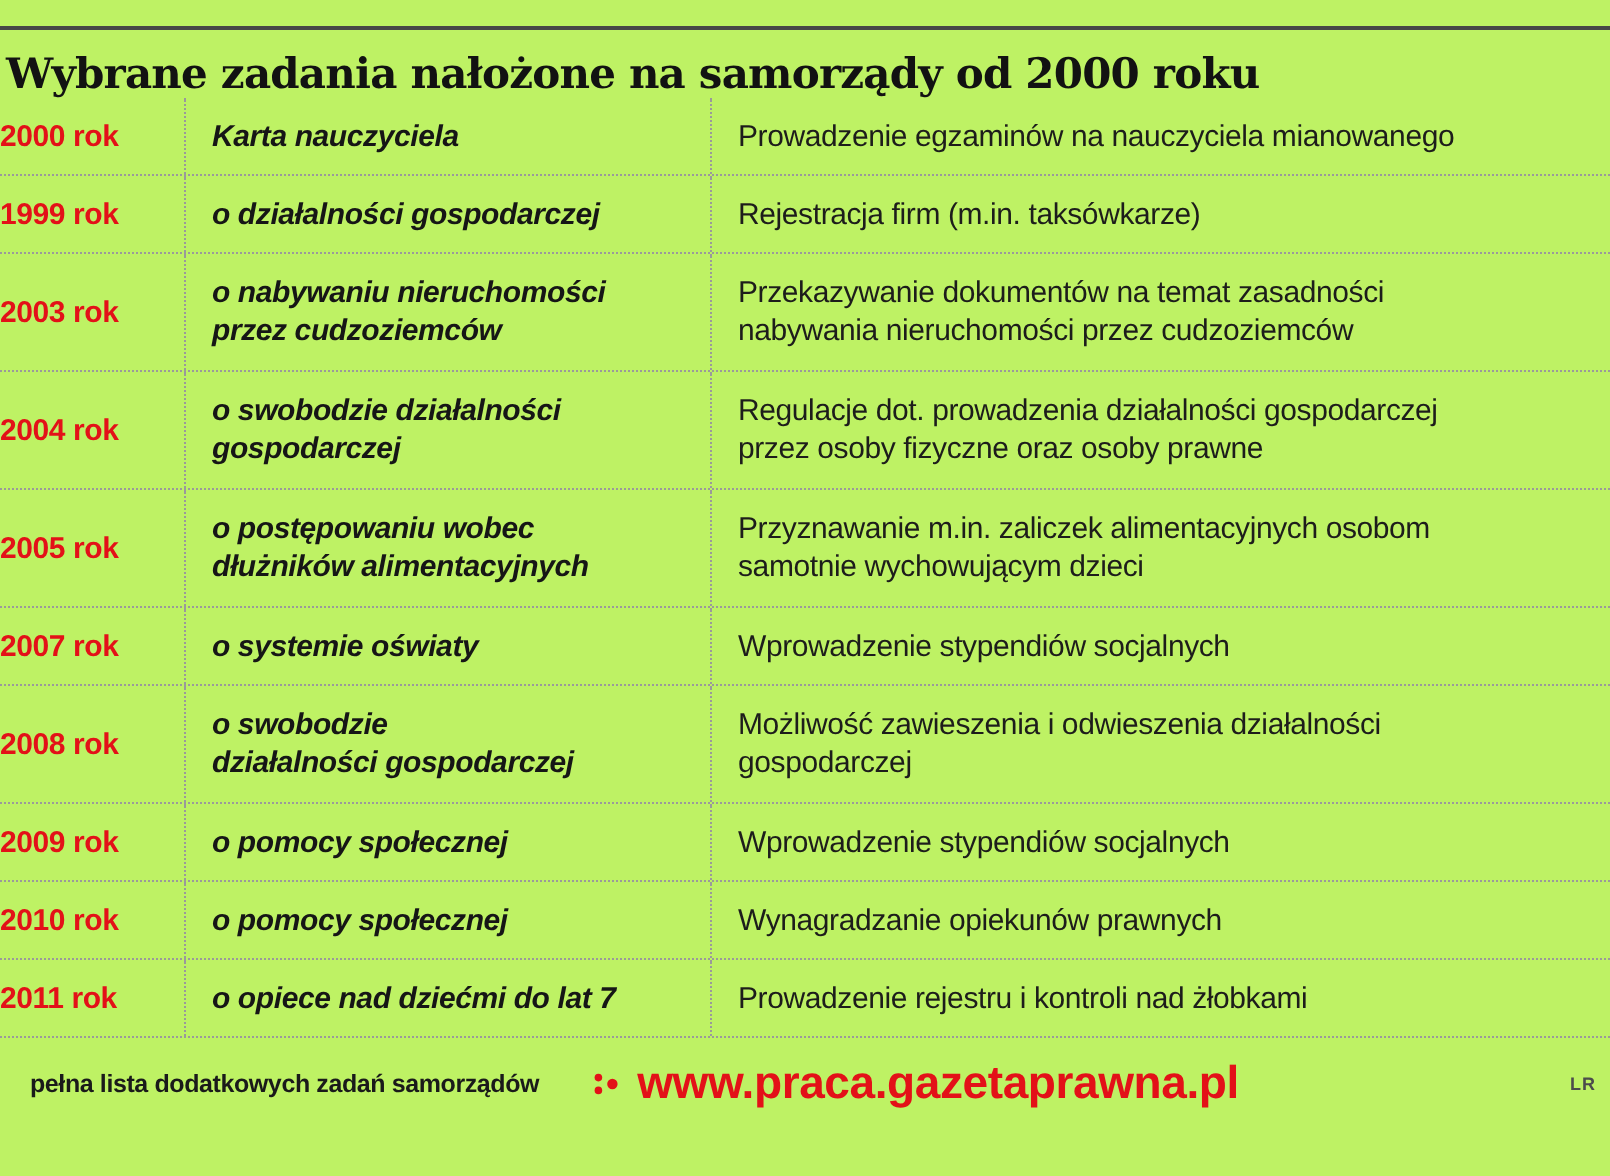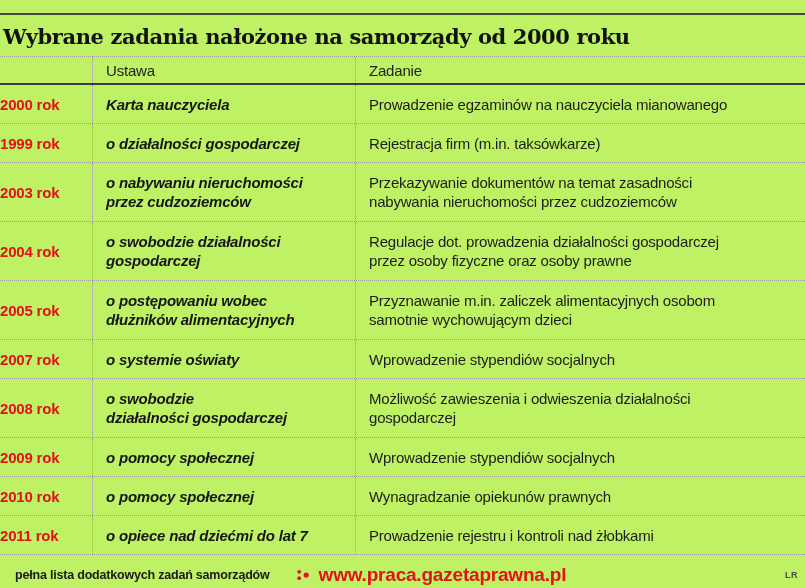--- a/index.html
+++ b/index.html
@@ -76,21 +76,21 @@
   .footer-note{
     font-weight:bold;
     font-size:12.5px;
     letter-spacing:-0.2px;
     color:#1a1a1a;
   }
   .dots-icon{margin-left:26px;display:inline-flex;align-items:center;}
   .footer-url{
     margin-left:9px;
     font-weight:bold;
-    font-size:19px;
+    font-size:23px;
     letter-spacing:-0.2px;
     color:var(--accent,#e31118);
   }
   .footer-credit{
     margin-left:auto;
     margin-right:7px;
     font-size:9px;
     font-weight:bold;
     color:#4c4c4c;
     letter-spacing:0.5px;
@@ -98,25 +98,20 @@
 </style>
 </head>
 <body>
 
 <div class="canvas">
 
   <div class="top-rule"></div>
 
   <h1 class="page-title">Wybrane zadania nałożone na samorządy od 2000 roku</h1>
 
-  <div class="grid-row header-row">
-    <div class="hcell"></div>
-    <div class="hcell sep-left">Ustawa</div>
-    <div class="hcell sep-left">Zadanie</div>
-  </div>
 
   <div id="table-body">
     <div class="grid-row row">
       <div class="cell year">2000 rok</div>
       <div class="cell law sep-left">Karta nauczyciela</div>
       <div class="cell task sep-left">Prowadzenie egzaminów na nauczyciela mianowanego</div>
     </div>
 
     <div class="grid-row row">
       <div class="cell year">1999 rok</div>

